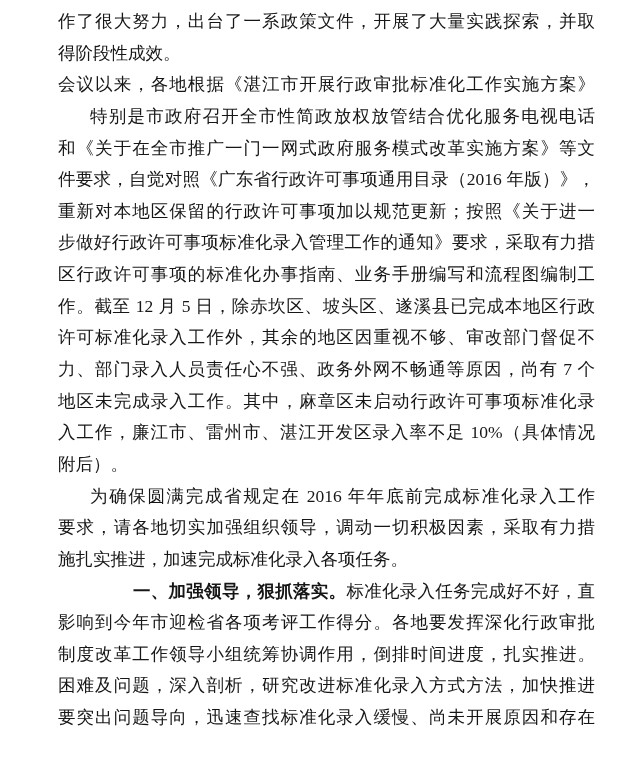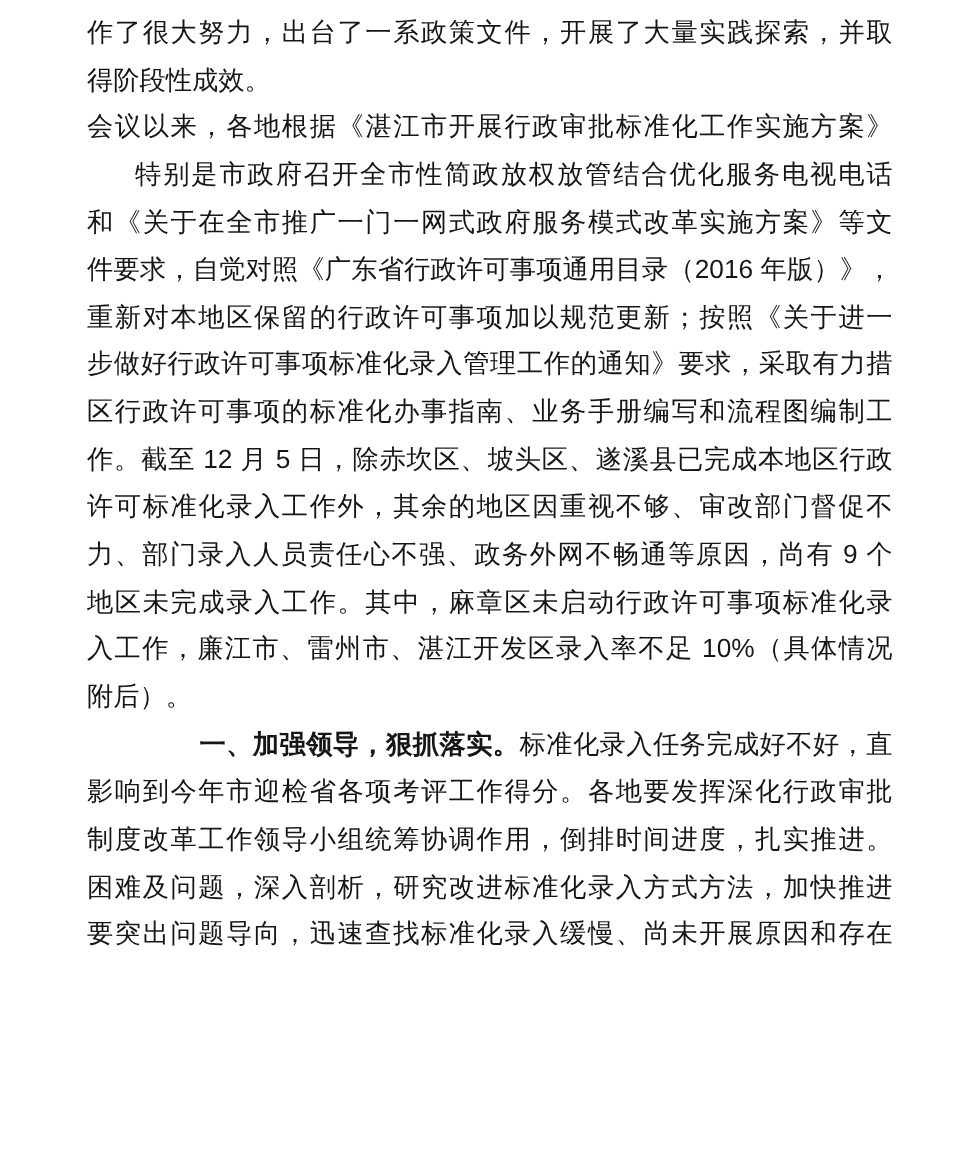--- a/index.html
+++ b/index.html
@@ -12,21 +12,21 @@
     background: #ffffff;
     overflow: hidden;
   }
   .doc-page {
     box-sizing: border-box;
     width: 639px;
     height: 766px;
     padding: 6px 44px 0 58px;
     background: #ffffff;
     color: #161616;
-    font-family: Liberation Sans, sans-serif;
+    font-family: Liberation Serif, serif;
     font-size: 17.5px;
   }
   .paragraph {
     margin: 0;
     padding: 0;
   }
   .line {
     line-height: 31.65px;
     height: 31.65px;
     overflow: hidden;
@@ -58,26 +58,31 @@
   <div class="paragraph">
     <div class="line">会议以来，各地根据《湛江市开展行政审批标准化工作实施方案》</div>
     <div class="line indent">特别是市政府召开全市性简政放权放管结合优化服务电视电话</div>
     <div class="line">和《关于在全市推广一门一网式政府服务模式改革实施方案》等文</div>
     <div class="line">件要求，自觉对照《广东省行政许可事项通用目录（2016 年版）》，</div>
     <div class="line">重新对本地区保留的行政许可事项加以规范更新；按照《关于进一</div>
     <div class="line">步做好行政许可事项标准化录入管理工作的通知》要求，采取有力措</div>
     <div class="line">区行政许可事项的标准化办事指南、业务手册编写和流程图编制工</div>
     <div class="line">作。截至 12 月 5 日，除赤坎区、坡头区、遂溪县已完成本地区行政</div>
     <div class="line">许可标准化录入工作外，其余的地区因重视不够、审改部门督促不</div>
-    <div class="line">力、部门录入人员责任心不强、政务外网不畅通等原因，尚有 9 个</div>
+    <div class="line">力、部门录入人员责任心不强、政务外网不畅通等原因，尚有 7 个</div>
     <div class="line">地区未完成录入工作。其中，麻章区未启动行政许可事项标准化录</div>
     <div class="line">入工作，廉江市、雷州市、湛江开发区录入率不足 10%（具体情况</div>
     <div class="line last">附后）。</div>
   </div>
 
+  <div class="paragraph">
+    <div class="line indent">为确保圆满完成省规定在 2016 年年底前完成标准化录入工作</div>
+    <div class="line">要求，请各地切实加强组织领导，调动一切积极因素，采取有力措</div>
+    <div class="line last">施扎实推进，加速完成标准化录入各项任务。</div>
+  </div>
 
   <div class="paragraph">
     <div class="line indent">
       <span class="bold">一、加强领导，狠抓落实。</span><span>标准化录入任务完成好不好，直接</span>
     </div>
     <div class="line">影响到今年市迎检省各项考评工作得分。各地要发挥深化行政审批</div>
     <div class="line">制度改革工作领导小组统筹协调作用，倒排时间进度，扎实推进。</div>
     <div class="line">困难及问题，深入剖析，研究改进标准化录入方式方法，加快推进</div>
     <div class="line">要突出问题导向，迅速查找标准化录入缓慢、尚未开展原因和存在</div>
   </div>

